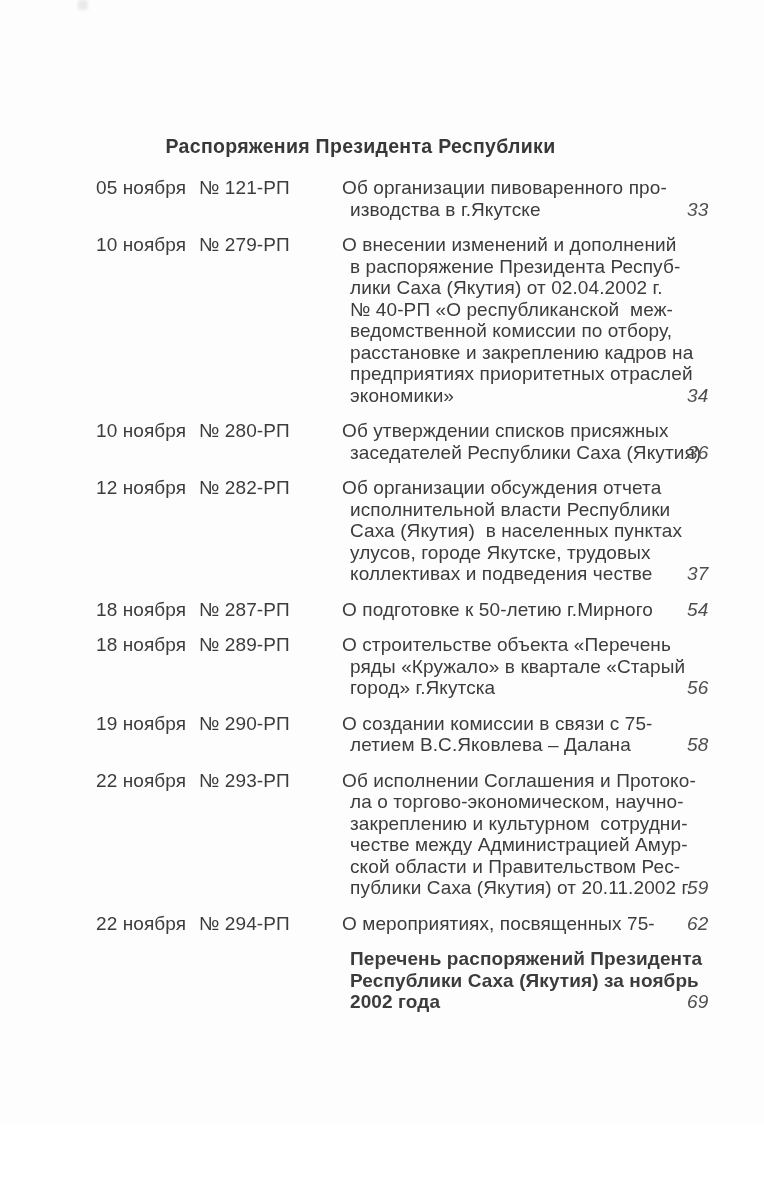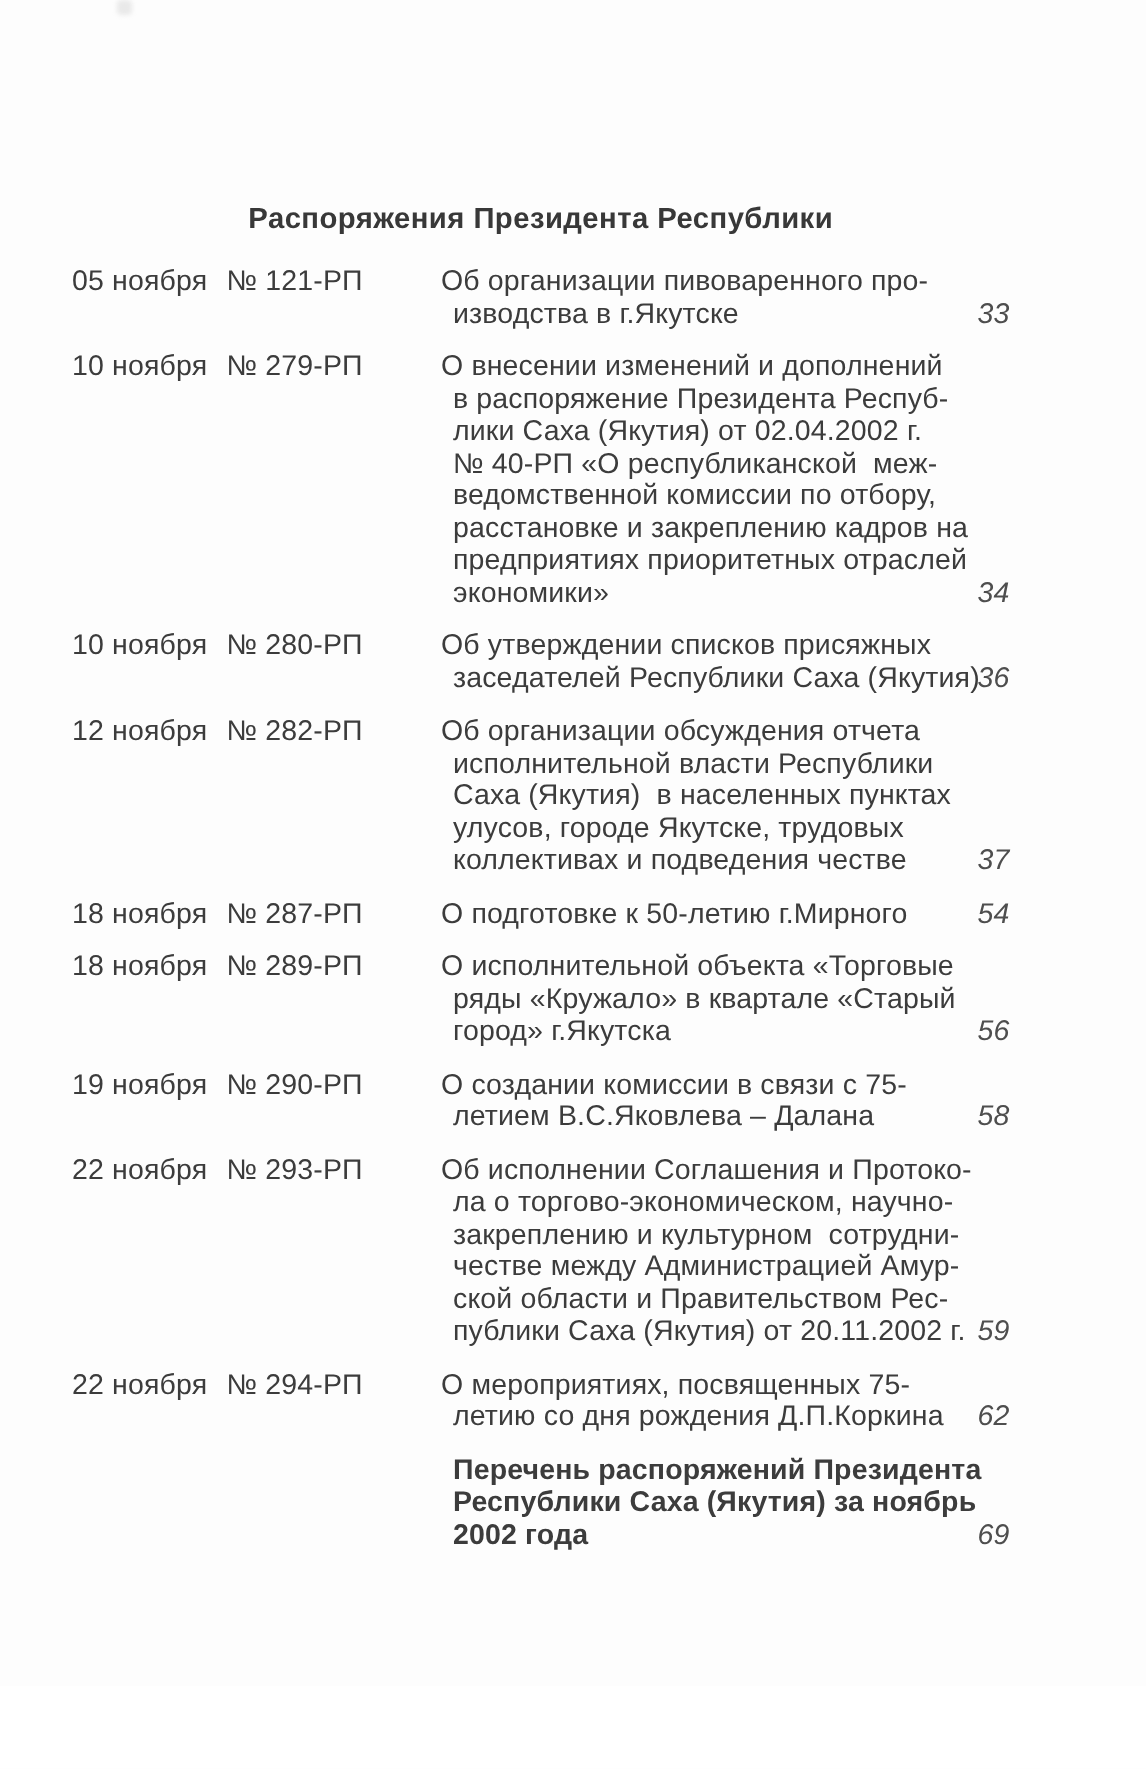--- a/index.html
+++ b/index.html
@@ -37,21 +37,21 @@
   .toc {
     position: absolute;
     top: 177px; left: 48px;
     width: 625px;
   }
   .entry {
     display: flex;
     align-items: flex-start;
     margin-bottom: 14px;
   }
-  .c-date  { flex: none; width: 103px; white-space: pre; }
+  .c-date  { flex: none; width: 103px; white-space: pre; margin-left: 48px; }
   .c-num   { flex: none; width: 99px;  white-space: pre; }
   .c-title { flex: none; width: 345px; margin-left: 44px; }
   .tl      { white-space: pre; }
   .tl.cont { padding-left: 8px; }
   .c-page  {
     flex: 1;
     text-align: right;
     align-self: flex-end;
     color: #4e4e4e;
     font-style: italic;
@@ -125,21 +125,21 @@
       <div class="c-title">
         <div class="tl">О подготовке к 50-летию г.Мирного</div>
       </div>
       <div class="c-page">54</div>
     </div>
 
     <div class="entry">
       <div class="c-date">18 ноября</div>
       <div class="c-num">№ 289-РП</div>
       <div class="c-title">
-        <div class="tl">О исполнительной объекта «Торговые</div>
+        <div class="tl">О строительстве объекта «Перечень</div>
         <div class="tl cont">ряды «Кружало» в квартале «Старый</div>
         <div class="tl cont">город» г.Якутска</div>
       </div>
       <div class="c-page">56</div>
     </div>
 
     <div class="entry">
       <div class="c-date">19 ноября</div>
       <div class="c-num">№ 290-РП</div>
       <div class="c-title">
@@ -161,21 +161,20 @@
         <div class="tl cont">публики Саха (Якутия) от 20.11.2002 г.</div>
       </div>
       <div class="c-page">59</div>
     </div>
 
     <div class="entry">
       <div class="c-date">22 ноября</div>
       <div class="c-num">№ 294-РП</div>
       <div class="c-title">
         <div class="tl">О мероприятиях, посвященных 75-</div>
-        <div class="tl cont">летию со дня рождения Д.П.Коркина</div>
       </div>
       <div class="c-page">62</div>
     </div>
 
     <div class="entry final">
       <div class="c-date"></div>
       <div class="c-num"></div>
       <div class="c-title">
         <div class="tl">Перечень распоряжений Президента</div>
         <div class="tl">Республики Саха (Якутия) за ноябрь</div>

